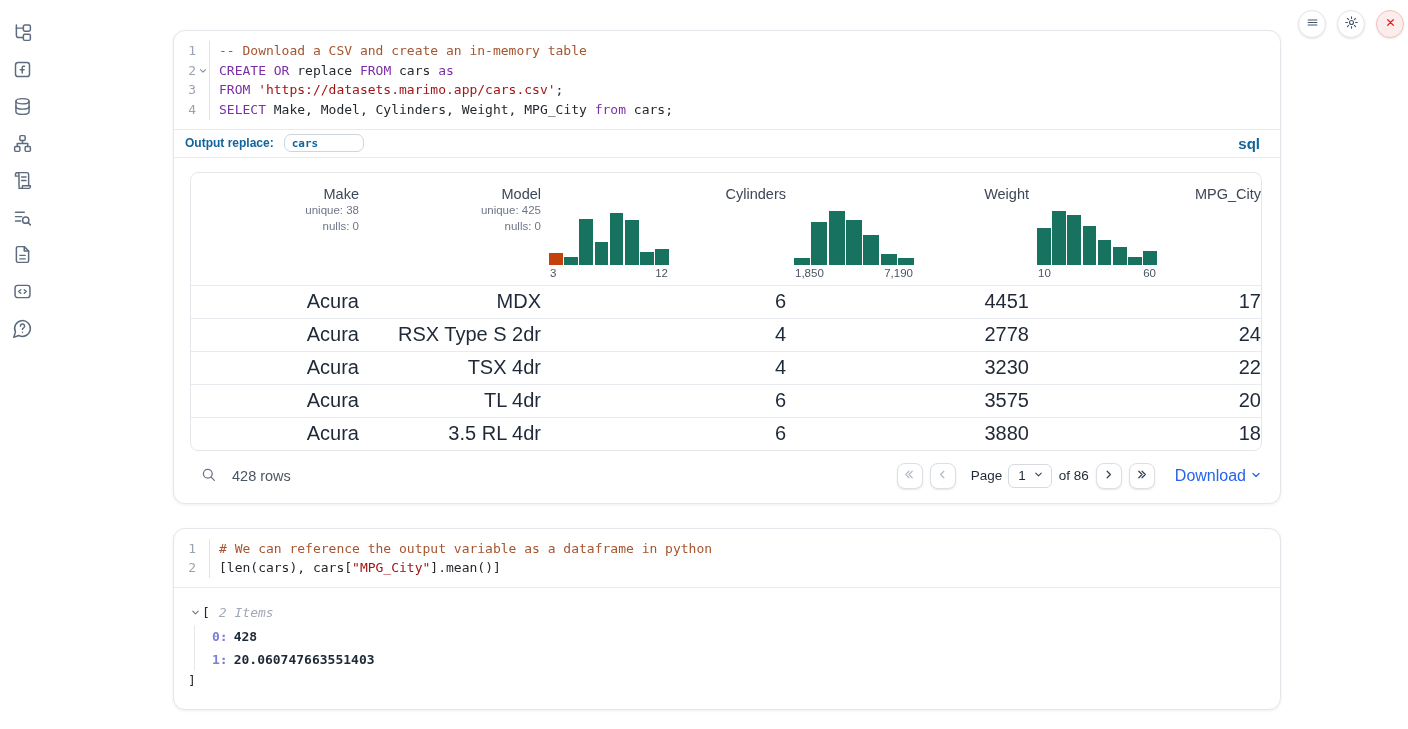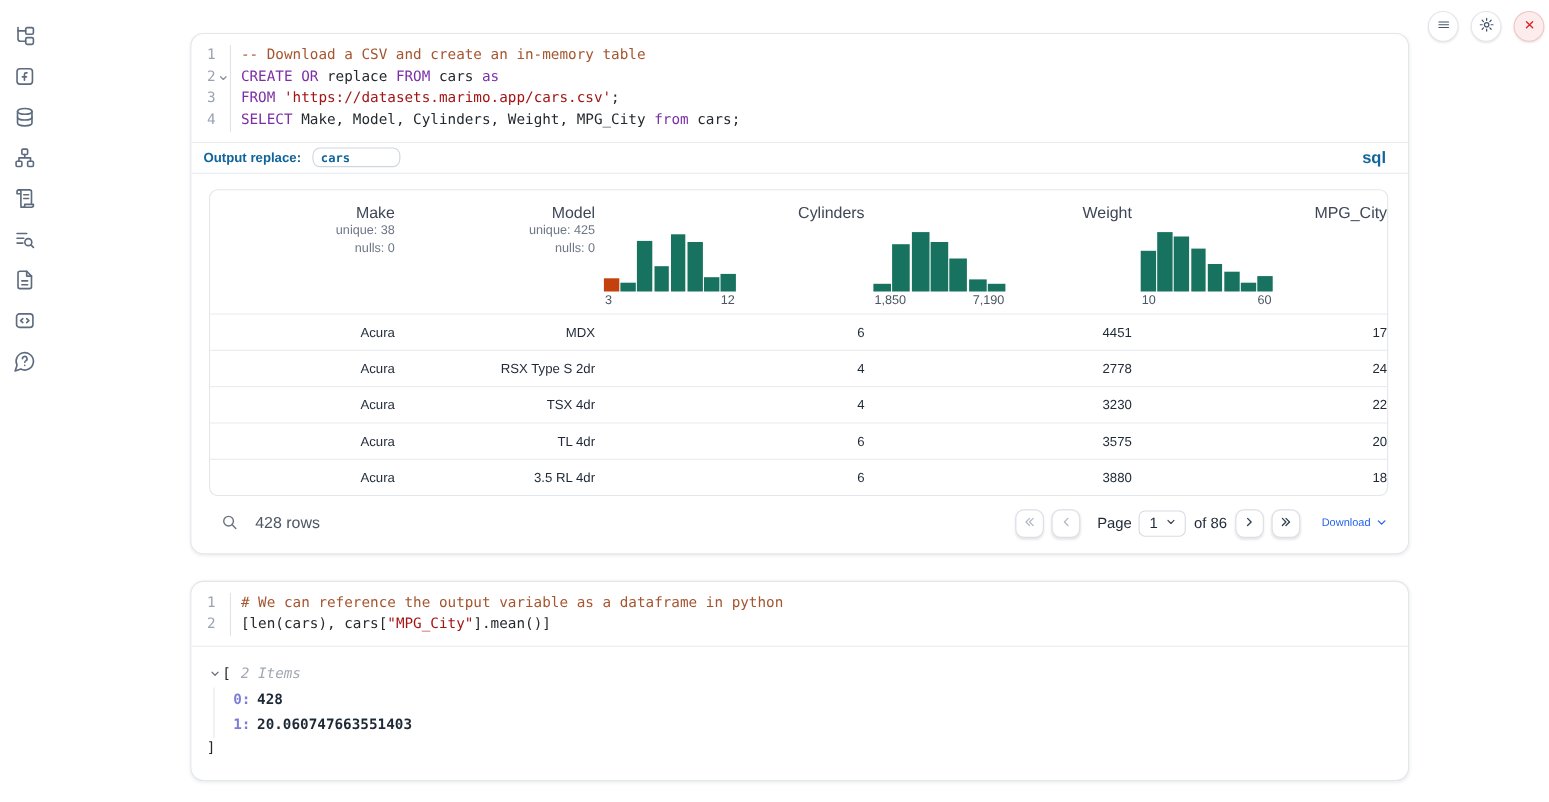--- a/index.html
+++ b/index.html
@@ -54,42 +54,42 @@
   .t-header, .t-row { display:grid; grid-template-columns:168px 182px 245px 243px 1fr; }
   .t-header { padding:13px 0 6px; }
   .col-h { padding-left:8px; cursor:pointer; }
   .col-name { font-size:14.5px; color:#3d4757; }
   .col-stat { font-size:11.5px; color:#6e7686; line-height:16.5px; }
   .col-stat:first-of-type { margin-top:9px; }
   .hist { margin-top:9px; width:120px; height:54px; display:flex; align-items:flex-end; gap:1.5px; }
   .hist-bar { flex:1; background:#17735f; }
   .hist-axis { width:120px; display:flex; justify-content:space-between;
                font-size:11.5px; color:#4b5563; margin-top:2px; padding:0 1px; }
-  .t-row { border-top:1px solid #e8ebef; height:33px; align-items:center; font-size:12px; color:#1f2937; }
+  .t-row { border-top:1px solid #e8ebef; height:33px; align-items:center; font-size:20px; color:#1f2937; }
   .t-cell { padding-left:8px; }
 
   
   .t-footer { display:flex; align-items:center; margin-top:10px; height:30px; padding-left:7px; }
   .search-btn { border:none; background:none; color:#6b7280; width:22px; height:22px; cursor:pointer;
                 display:flex; align-items:center; justify-content:center; padding:0; }
   .search-btn svg { width:17px; height:17px; }
   .rowcount { margin-left:13px; font-size:14.5px; color:#4b5563; }
   .pager { margin-left:auto; display:flex; align-items:center; font-size:13.5px; color:#1f2937; }
   .page-btn { width:26px; height:26px; border-radius:8px; border:1px solid #dcdfe5; background:#fff;
               box-shadow:0 1px 2px rgba(15,23,42,.10); display:flex; align-items:center;
               justify-content:center; color:#334155; cursor:pointer; margin-left:7px; }
   .page-btn svg { width:13px; height:13px; }
   .page-btn.dim { color:#b4bac5; }
   .page-word { margin:0 6px 0 15px; }
   .page-select { display:flex; align-items:center; gap:7px; border:1px solid #d7dbe1; border-radius:6px;
                  height:24px; padding:0 7px 0 9px; cursor:pointer; color:#1f2937; background:#fff; }
   .page-select svg { width:11px; height:11px; color:#374151; }
   .of-word { margin-left:7px; }
   .download { margin-left:20px; display:flex; align-items:center; gap:4px; color:#2563eb;
-              font-size:10px; cursor:pointer; }
+              font-size:16px; cursor:pointer; }
   .download svg { width:12px; height:12px; margin-top:2px; }
 
   
   .tree { padding:13px 18px 18px 14px; font-family:"DejaVu Sans Mono", monospace;
           font-size:13px; color:#24292e; }
   .tree-head { display:flex; align-items:center; height:22px; }
   .tree-caret { width:14px; display:flex; align-items:center; justify-content:center;
                 color:#6b7280; cursor:pointer; }
   .items-label { font-style:italic; color:#a2a9b4; margin-left:9px; }
   .tree-body { margin-left:6px; border-left:1px solid #e3e6eb; padding-left:17px; margin-top:2px; }

